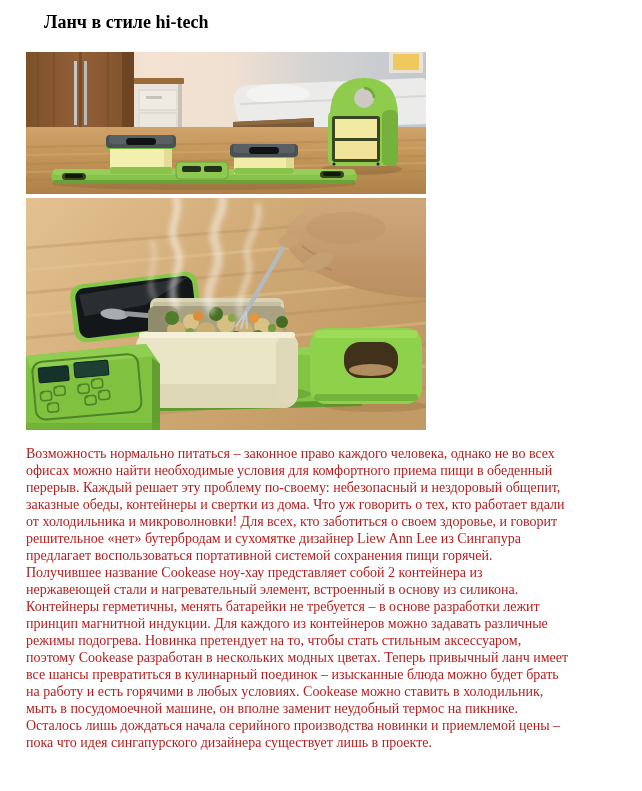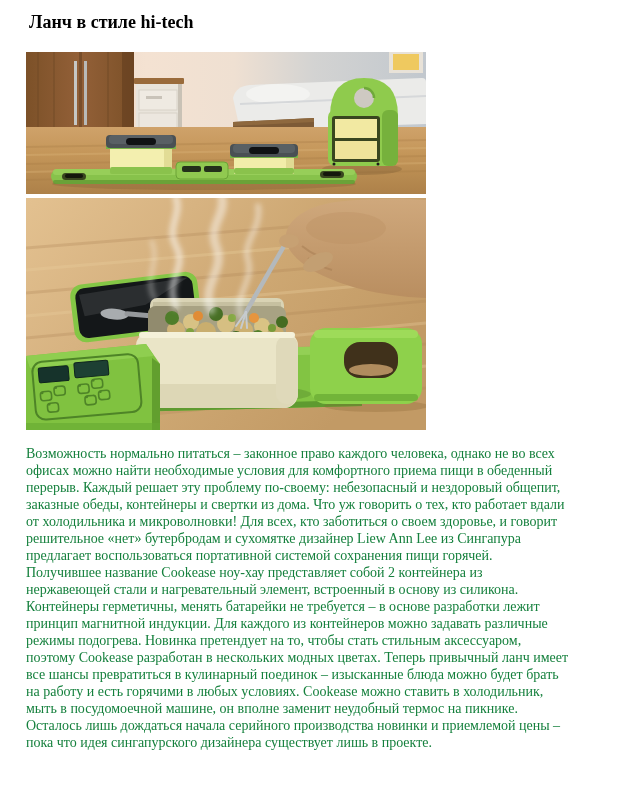--- a/index.html
+++ b/index.html
@@ -11,41 +11,41 @@
     width: 642px;
     height: 791px;
     overflow: hidden;
     font-family: "Liberation Serif", "DejaVu Serif", serif;
     color: #000000;
   }
   .page {
     padding: 11px 0 0 26px;
   }
   .article-title {
-    margin: 0 0 0 3px;
+    margin: 0 0 0 18px;
     font-size: 18px;
     line-height: 22px;
     font-weight: bold;
     color: #000000;
   }
   figure.article-figure {
     margin: 19px 0 0 0;
     padding: 0;
     width: 400px;
   }
   .photo { display: block; font-size: 0; }
   .photo + .photo { margin-top: 4px; }
   .photo svg { display: block; }
   .article-body {
     margin-top: 15px;
     width: 596px;
     font-size: 14px;
     line-height: 17px;
     white-space: pre;
-    color: #15803d;
+    color: #b91c1c;
   }
 </style>
 </head>
 <body>
 
 <div class="page">
 
   <h1 class="article-title">Ланч в стиле hi-tech</h1>
 
   <figure class="article-figure">

